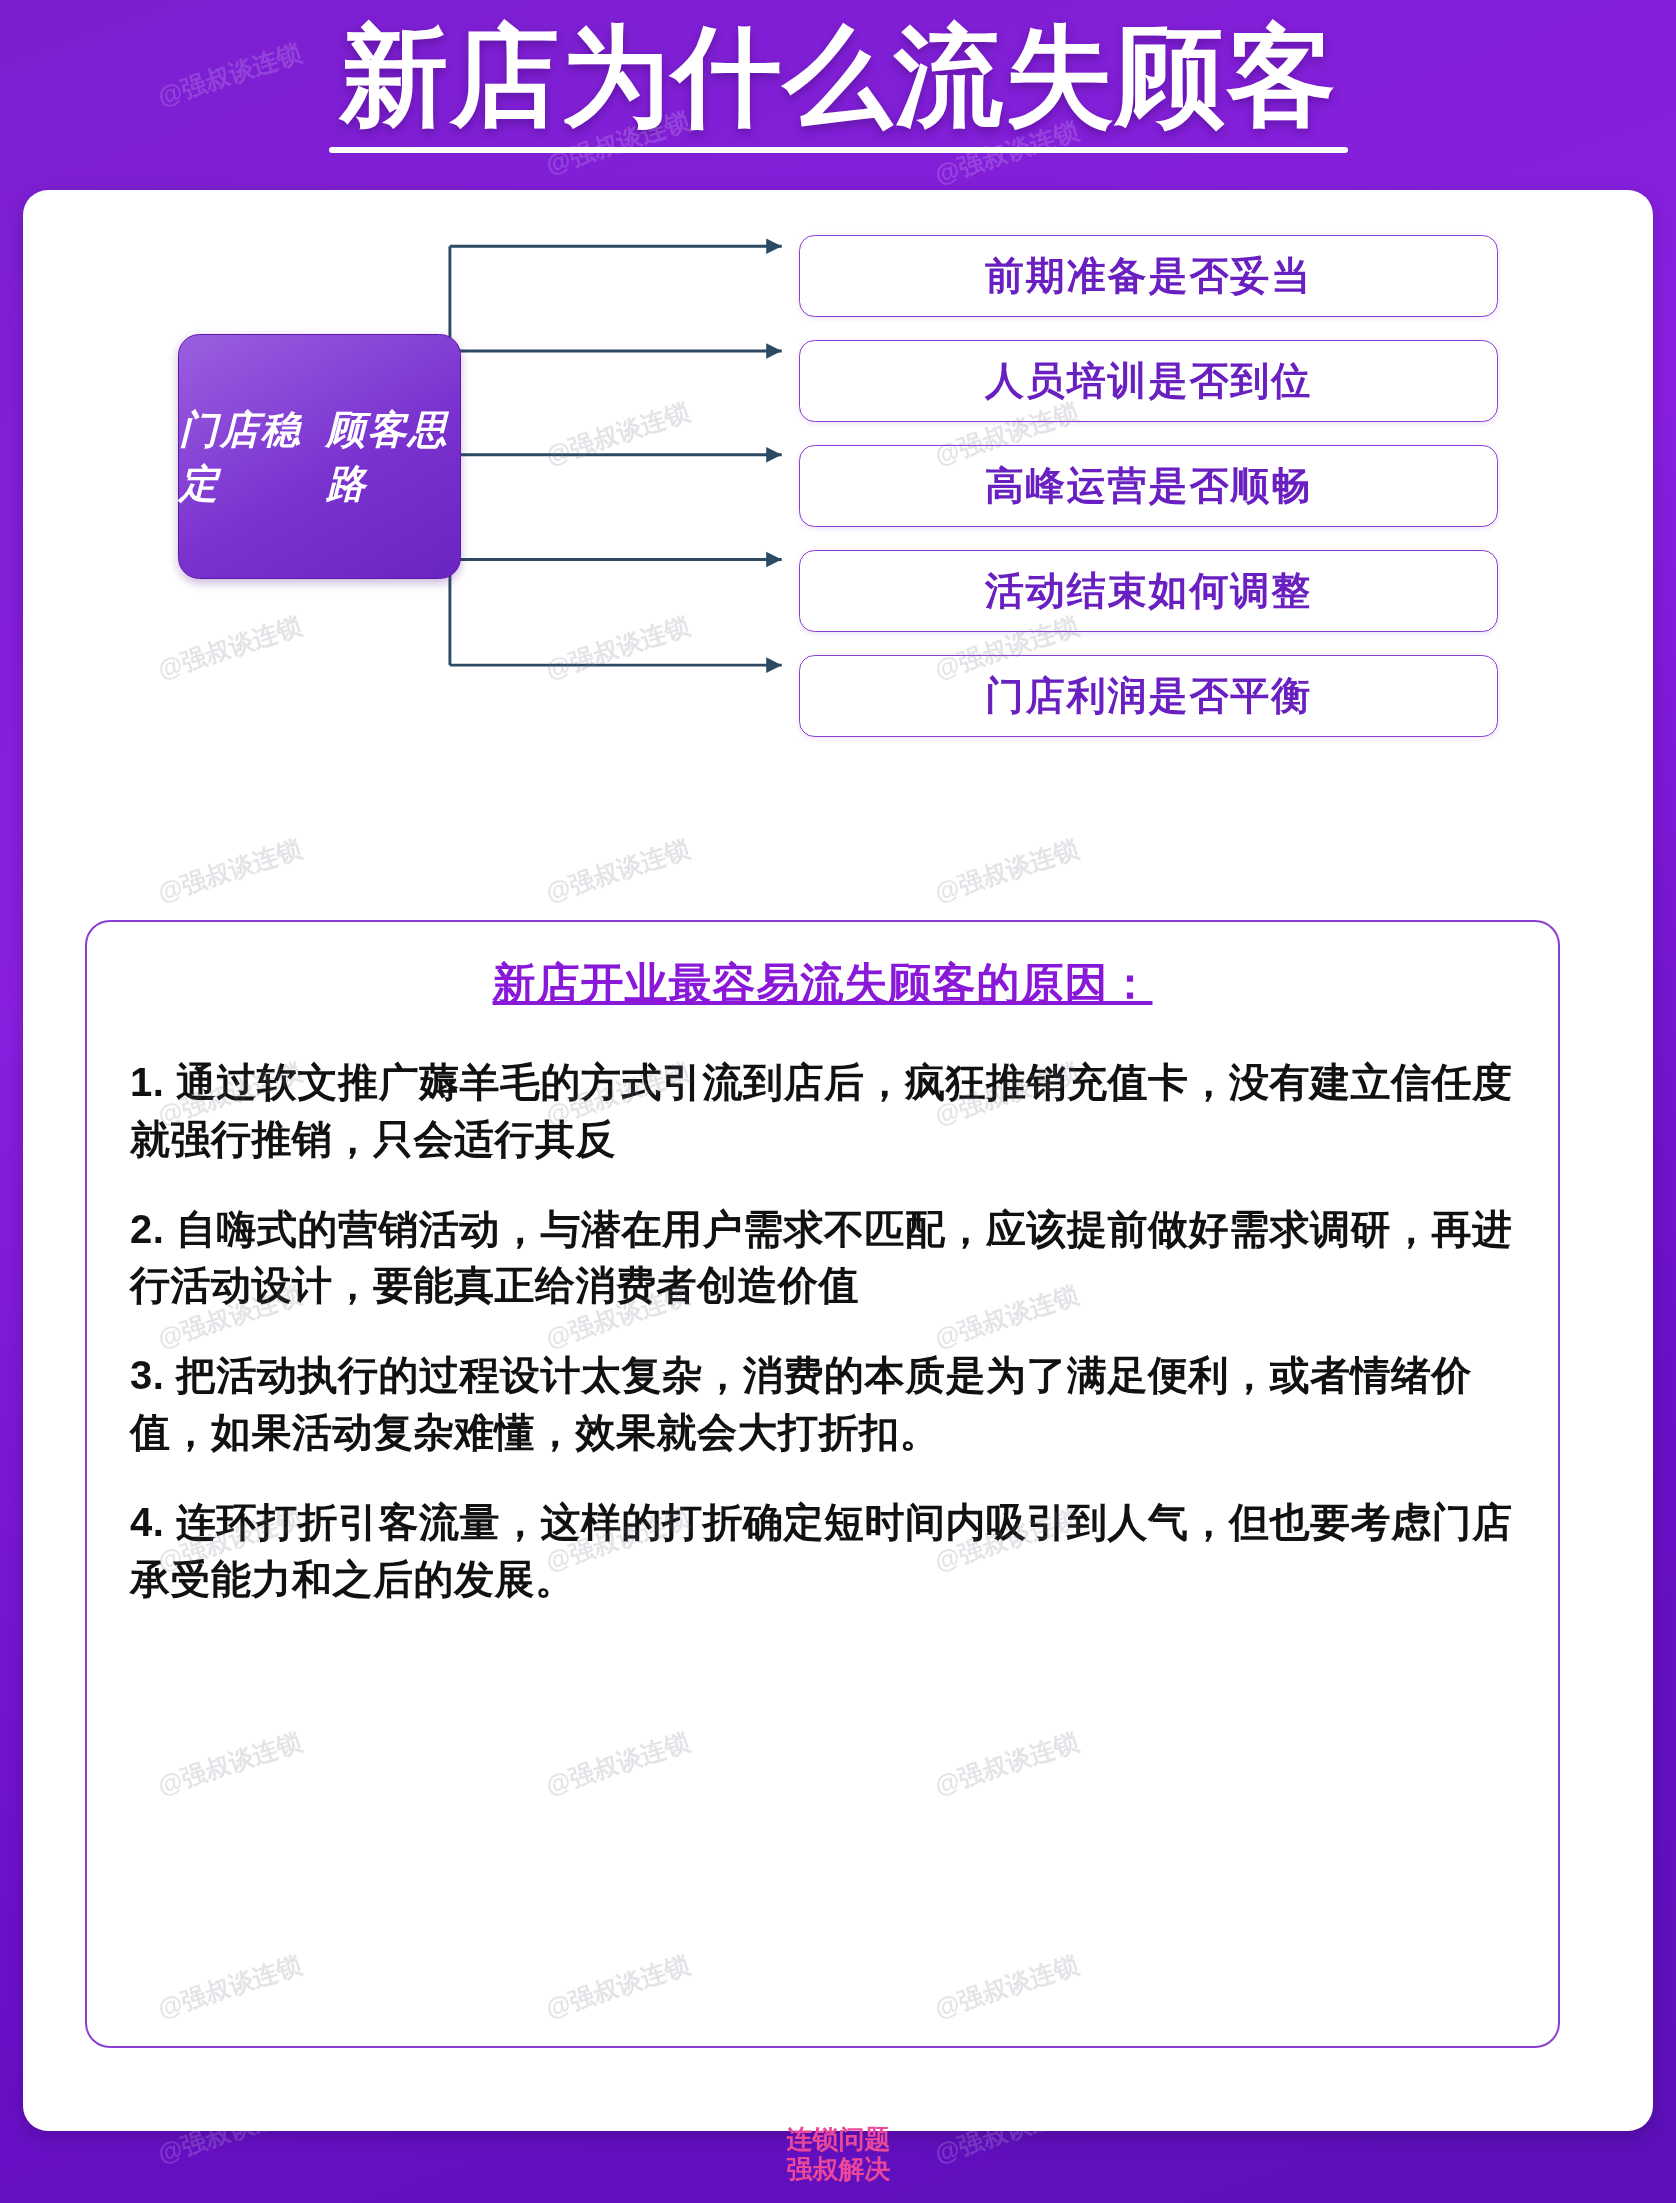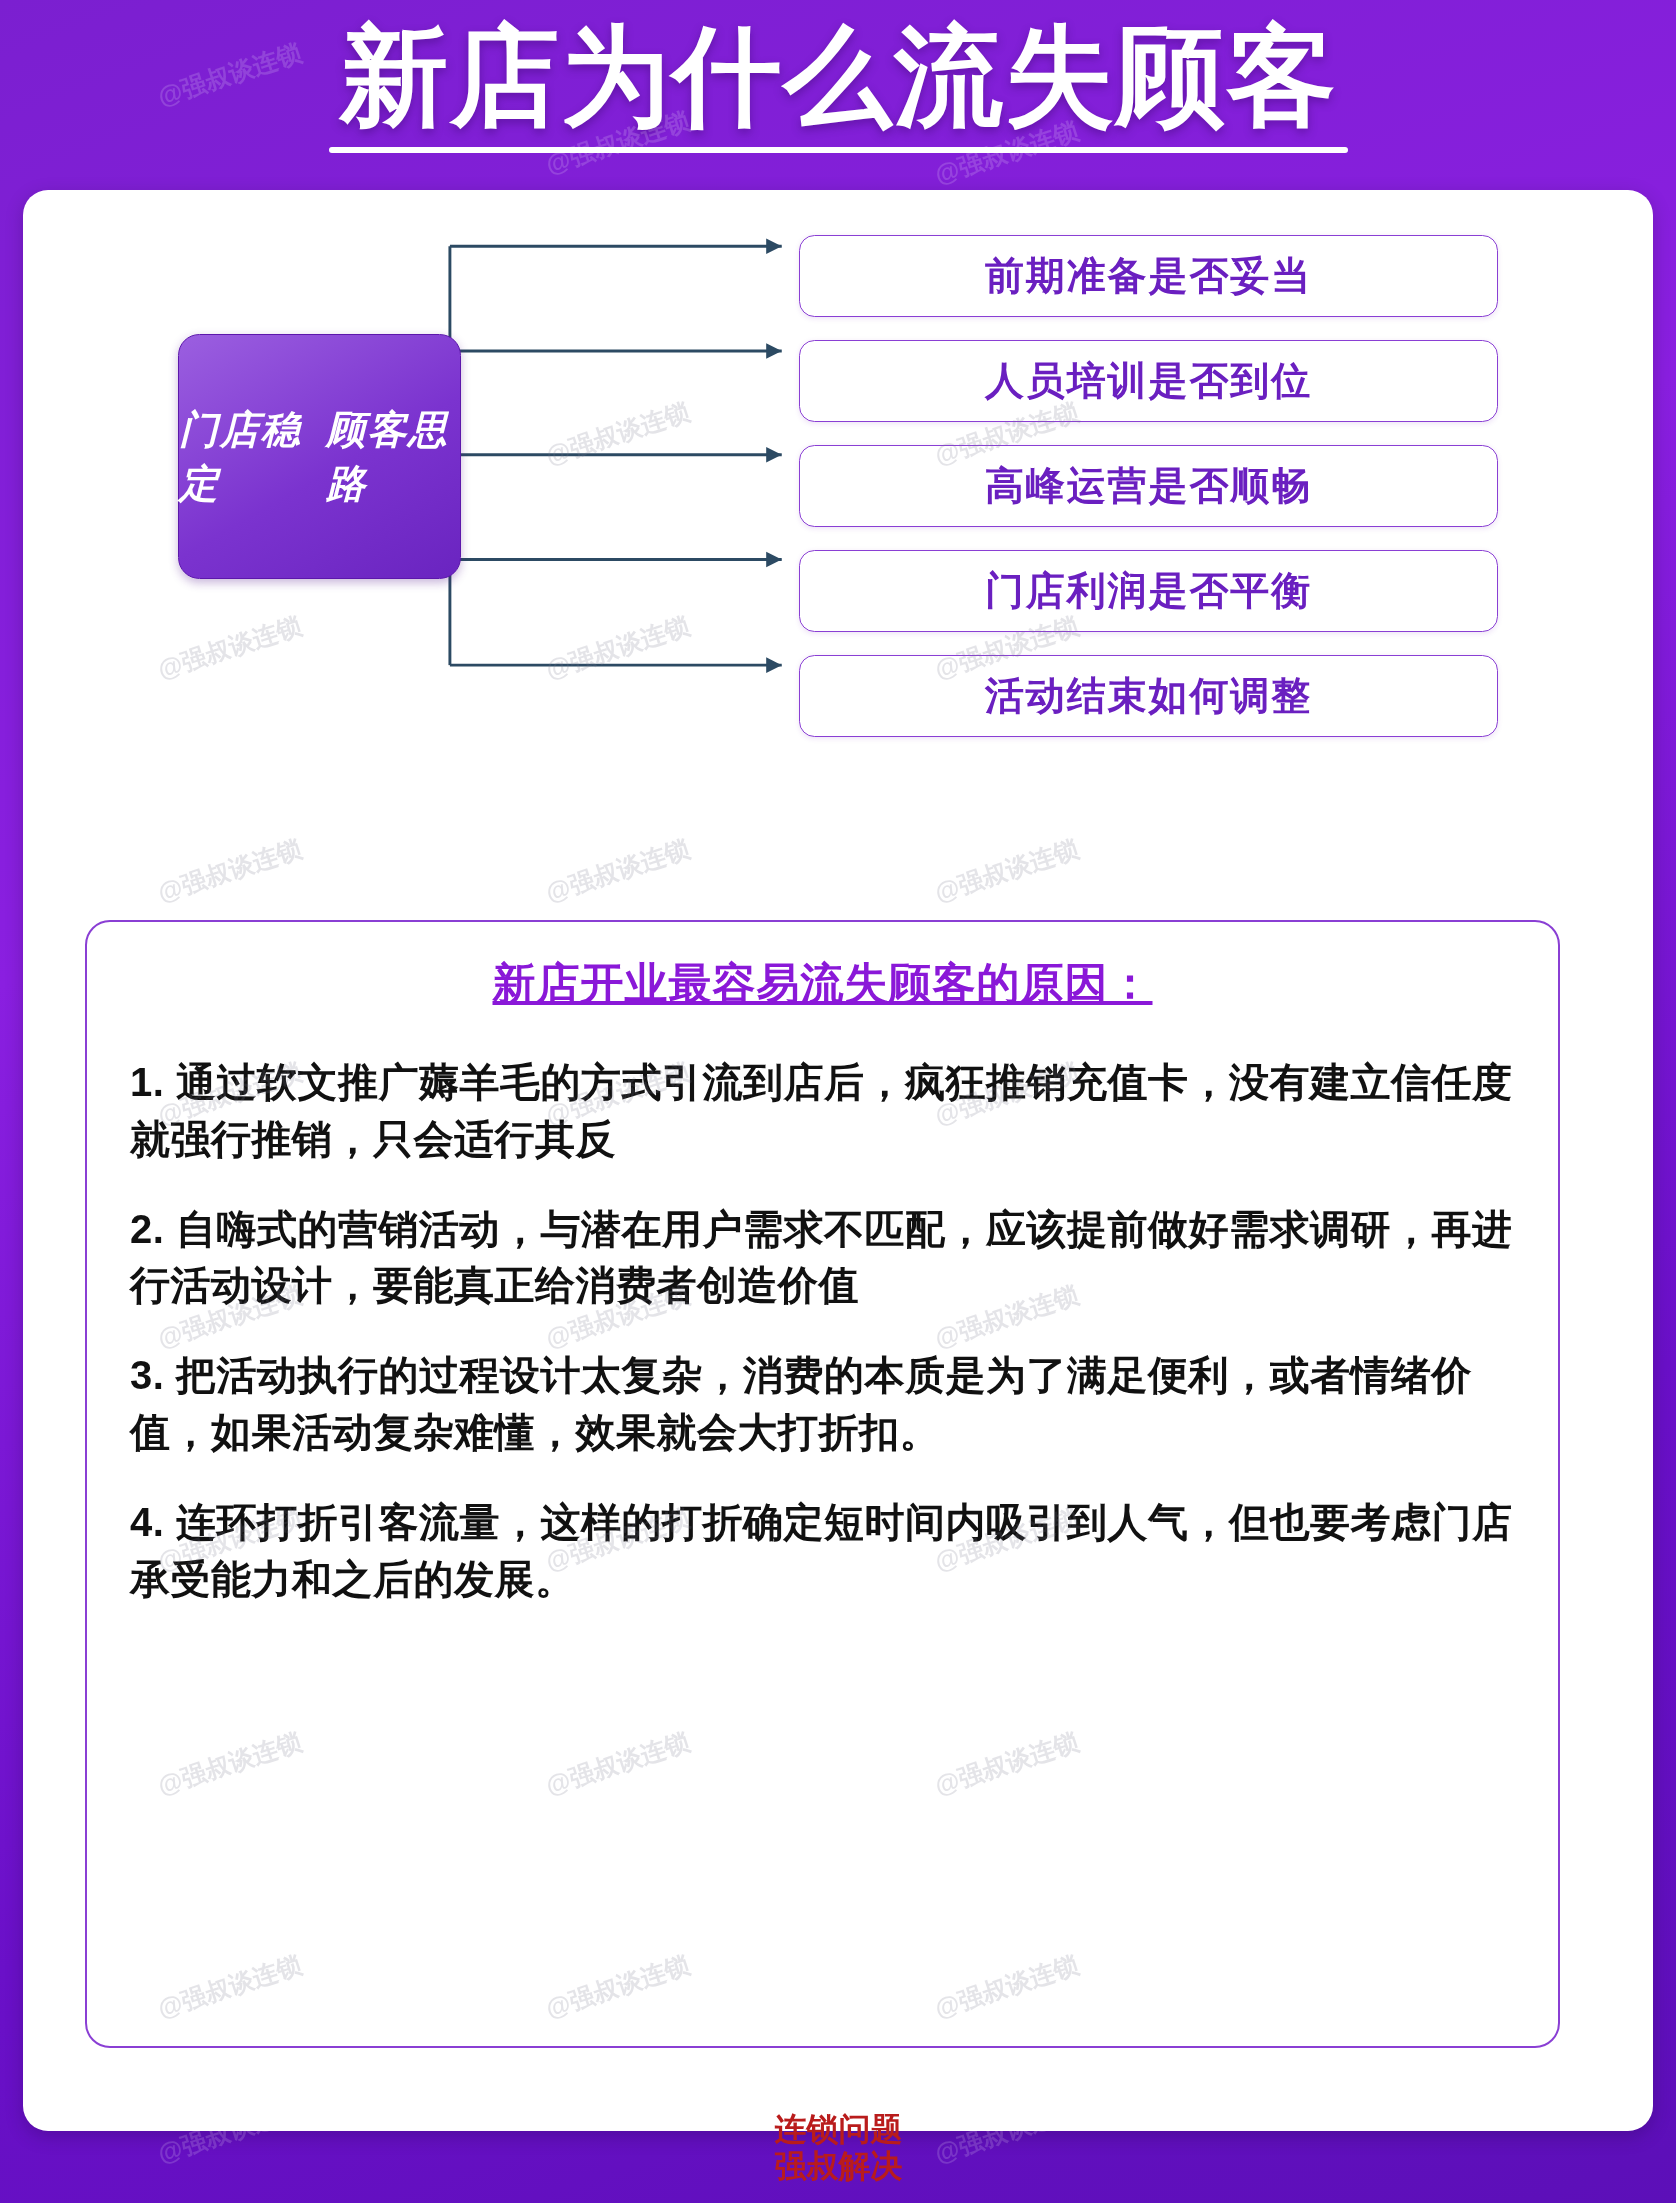--- a/index.html
+++ b/index.html
@@ -193,22 +193,22 @@
   }
   .chat-icon::after {
     content: "";
     position: absolute;
     left: 8.7px; top: 13.6px;
     width: 13.6px; height: 2.9px;
     background: #6a1fc0;
     border-radius: 1.9px;
   }
   .footer-slogan {
-    color: #b91c1c;
-    font-size: 32px;
+    color: #ec4899;
+    font-size: 26px;
     font-weight: bold;
     line-height: 1.15;
     text-align: left;
   }
 </style>
 </head>
 <body>
 
 <div class="title-wrap">
   <div class="title">新店为什么流失顾客</div>
@@ -247,24 +247,24 @@
       <div class="branch">
         <span>前期准备是否妥当</span>
       </div>
       <div class="branch">
         <span>人员培训是否到位</span>
       </div>
       <div class="branch">
         <span>高峰运营是否顺畅</span>
       </div>
       <div class="branch">
+        <span>活动结束如何调整</span>
+      </div>
+      <div class="branch">
         <span>门店利润是否平衡</span>
-      </div>
-      <div class="branch">
-        <span>活动结束如何调整</span>
       </div>
     </div>
   </div>
 
   <div class="reasons">
     <div class="reasons-title">新店开业最容易流失顾客的原因：</div>
     <div class="reason-item">1. 通过软文推广薅羊毛的方式引流到店后，疯狂推销充值卡，没有建立信任度就强行推销，只会适行其反</div>
     <div class="reason-item">2. 自嗨式的营销活动，与潜在用户需求不匹配，应该提前做好需求调研，再进行活动设计，要能真正给消费者创造价值</div>
     <div class="reason-item">3. 把活动执行的过程设计太复杂，消费的本质是为了满足便利，或者情绪价值，如果活动复杂难懂，效果就会大打折扣。</div>
     <div class="reason-item">4. 连环打折引客流量，这样的打折确定短时间内吸引到人气，但也要考虑门店承受能力和之后的发展。</div>

